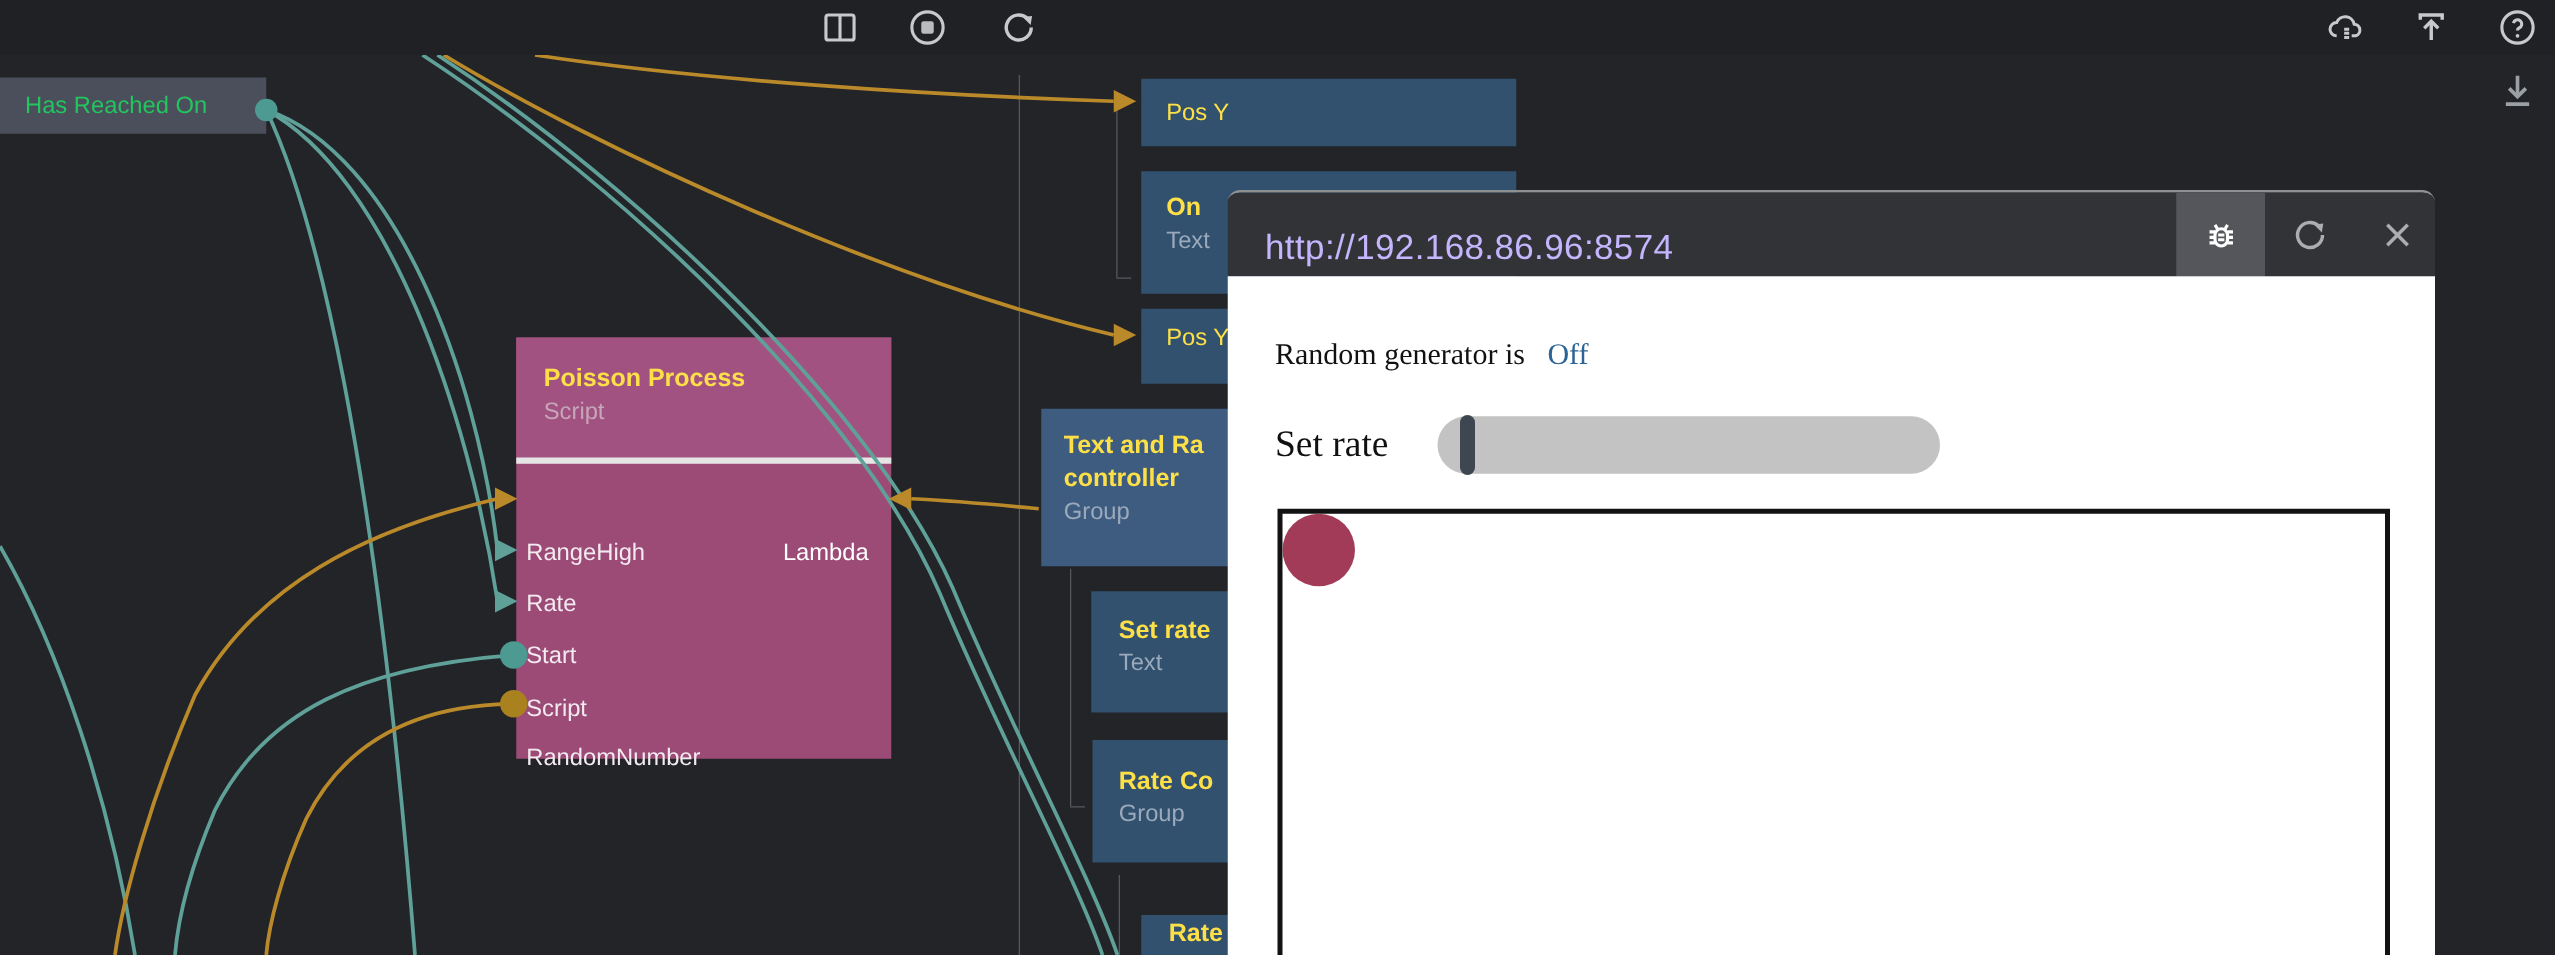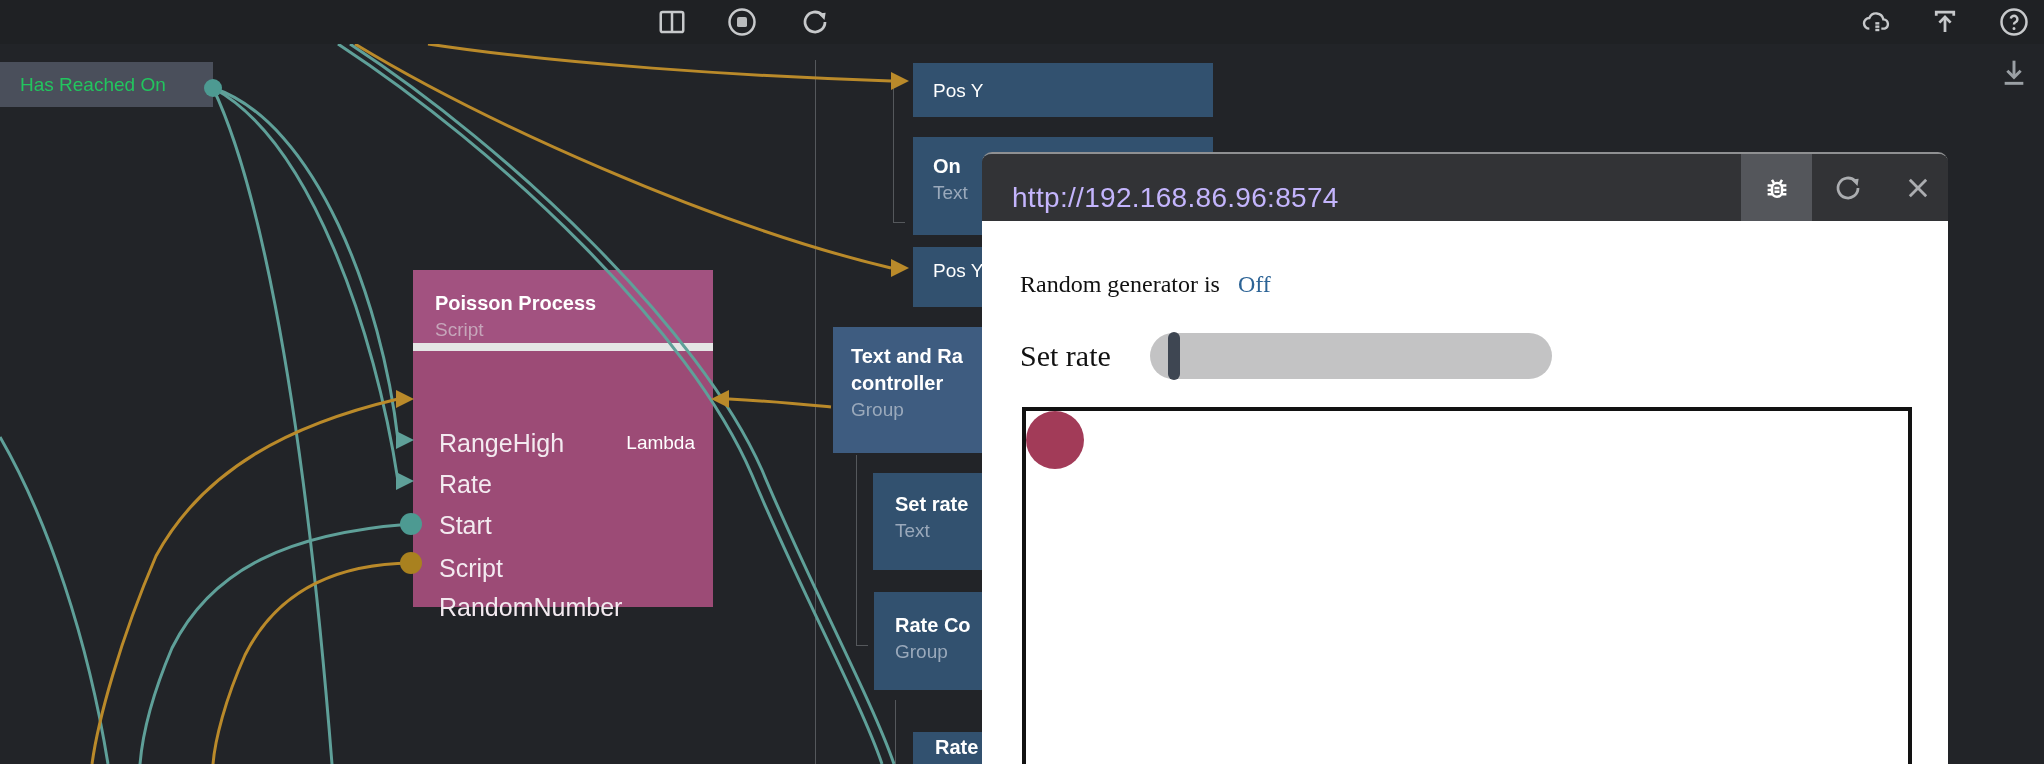--- a/index.html
+++ b/index.html
@@ -13,33 +13,33 @@
   .toolbar{position:absolute;left:0;top:0;width:2044px;height:44px;background:#1F2124;z-index:20;}
   .tb-icon{position:absolute;top:50%;transform:translate(-50%,-50%);width:34px;height:34px;
     display:flex;align-items:center;justify-content:center;color:#C7C9CB;cursor:pointer;}
   .tb-icon svg{display:block;}
   
   .canvas{position:absolute;left:0;top:44px;width:2044px;height:720px;background:#222428;}
   .gline{position:absolute;background:#55585C;z-index:1;}
   .wires{position:absolute;left:0;top:-44px;width:2044px;height:764px;z-index:5;pointer-events:none;}
   
   .node{position:absolute;z-index:2;box-sizing:border-box;cursor:pointer;}
-  .node .t{color:#ffffff;font-size:20px;font-weight:600;line-height:27px;white-space:nowrap;}
+  .node .t{color:#fde047;font-size:20px;font-weight:600;line-height:27px;white-space:nowrap;}
   .node .s{color:#9AA9BB;font-size:19px;line-height:26px;white-space:nowrap;}
   .n-blue{background:#32516F;}
   .n-blue-l{background:#3E5C80;}
   .n-hr{left:0px;top:18px;width:213px;height:45px;background:#4A4F5B;display:flex;align-items:center;padding-left:20px;}
   .n-hr .t{font-weight:400;font-size:19px;color:#22c55e;}
   .n-posy1{left:913px;top:19px;width:300px;height:54px;display:flex;align-items:center;padding-left:20px;}
   .n-ontext{left:913px;top:93px;width:300px;height:98px;padding:16px 0 0 20px;}
   .n-posy2{left:913px;top:203px;width:300px;height:60px;padding:10px 0 0 20px;}
   .n-poisson{left:413px;top:226px;width:300px;height:337px;background:#9C4B76;}
-  .n-poisson .hd{position:absolute;left:0;top:0;width:100%;height:81px;background:#A25280;border-bottom:8px solid #e5e5e5;box-sizing:border-box;padding:20px 0 0 22px;}
+  .n-poisson .hd{position:absolute;left:0;top:0;width:100%;height:101px;background:#A25280;border-bottom:5px solid #e5e5e5;box-sizing:border-box;padding:20px 0 0 22px;}
   .n-poisson .hd .s{color:#C6A6BA;}
-  .prow{position:absolute;left:26px;transform:translateY(-50%);color:#F3EAF0;font-size:25px;white-space:nowrap;}
+  .prow{position:absolute;left:8px;transform:translateY(-50%);color:#F3EAF0;font-size:19px;white-space:nowrap;}
   .prow-r{position:absolute;right:18px;transform:translateY(-50%);color:#ffffff;font-size:19px;}
   .n-trc{left:833px;top:283px;width:300px;height:126px;padding:16px 0 0 18px;}
   .n-setrate{left:873px;top:429px;width:300px;height:97px;padding:18px 0 0 22px;}
   .n-rateco{left:874px;top:548px;width:300px;height:98px;padding:20px 0 0 21px;}
   .n-rate{left:913px;top:688px;width:300px;height:80px;padding:2px 0 0 22px;}
   
   .dl-icon{position:absolute;left:1998px;top:12px;width:32px;height:36px;color:#9BA0A5;z-index:6;cursor:pointer;}
   
   .popup{position:absolute;left:982px;top:108px;width:966px;height:612px;z-index:10;
     border-radius:10px 10px 0 0;overflow:hidden;border-top:2px solid #8F9092;box-sizing:border-box;}

